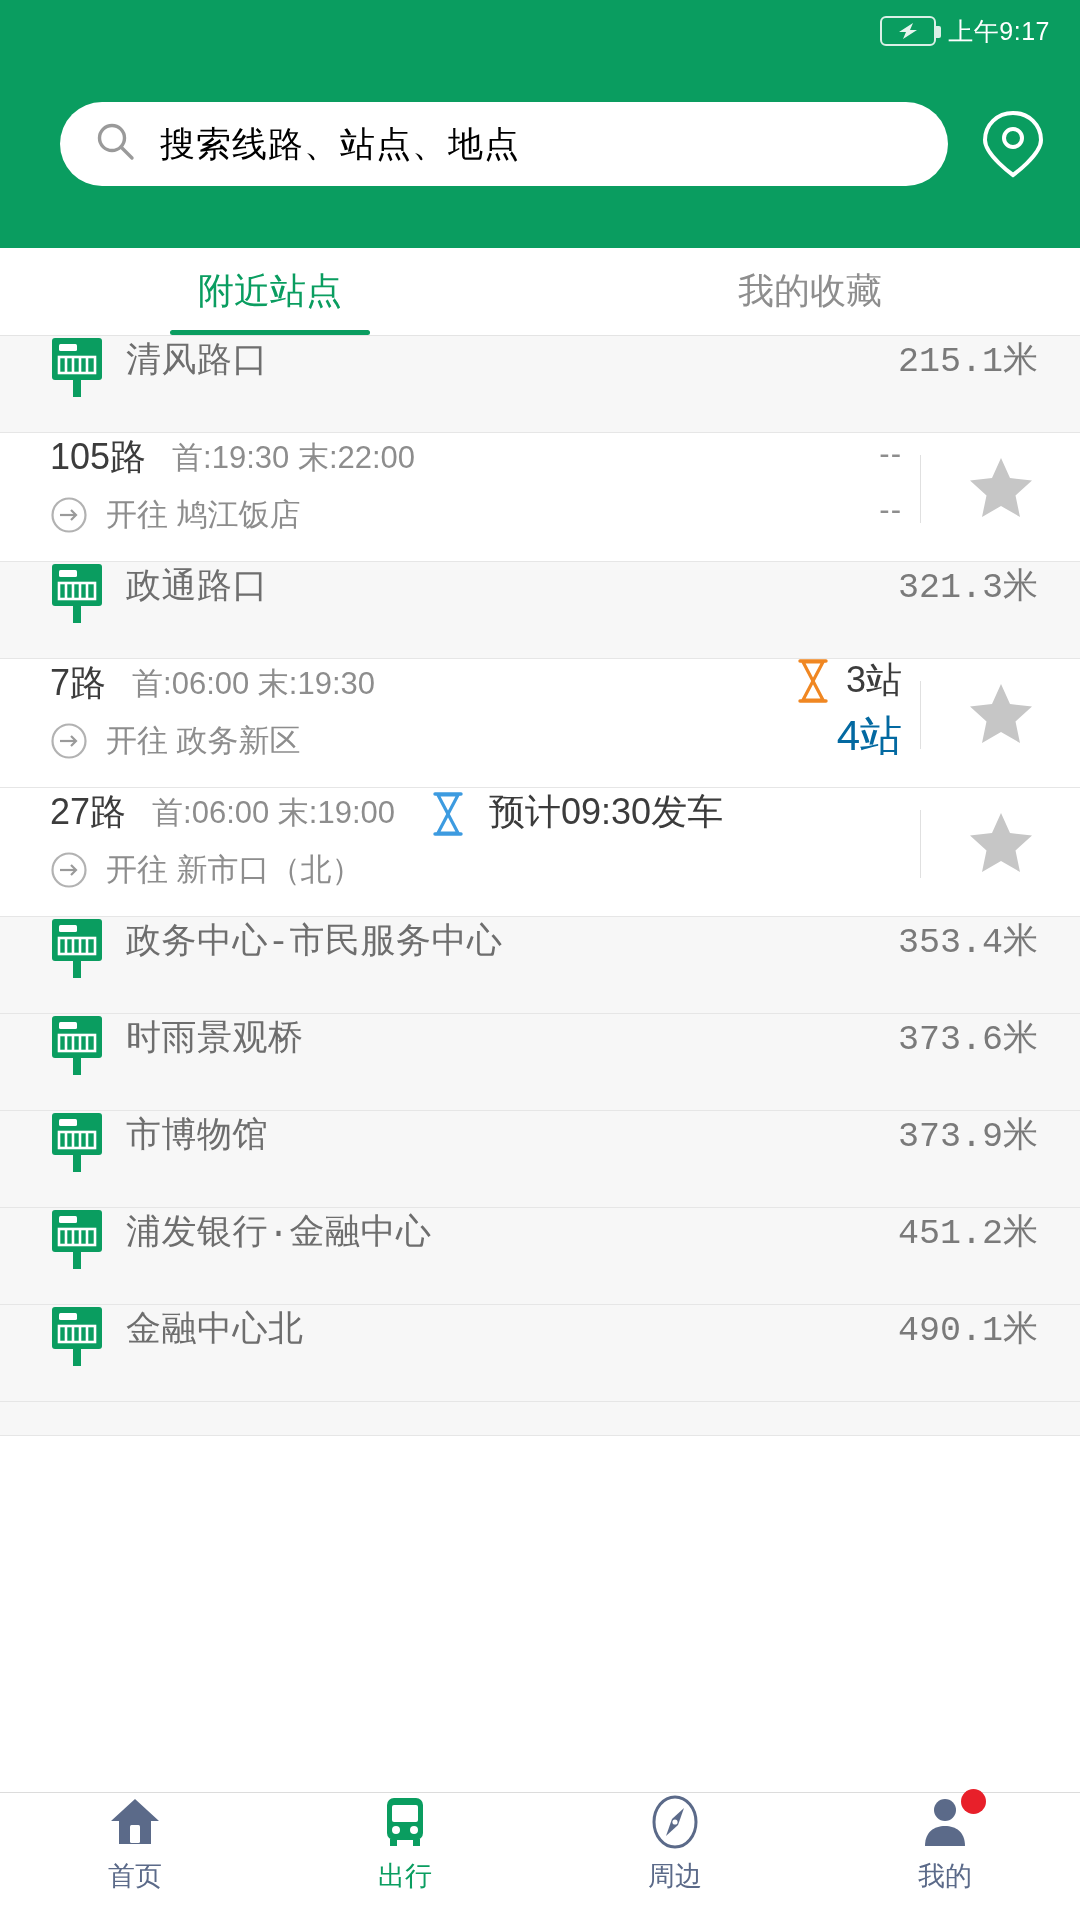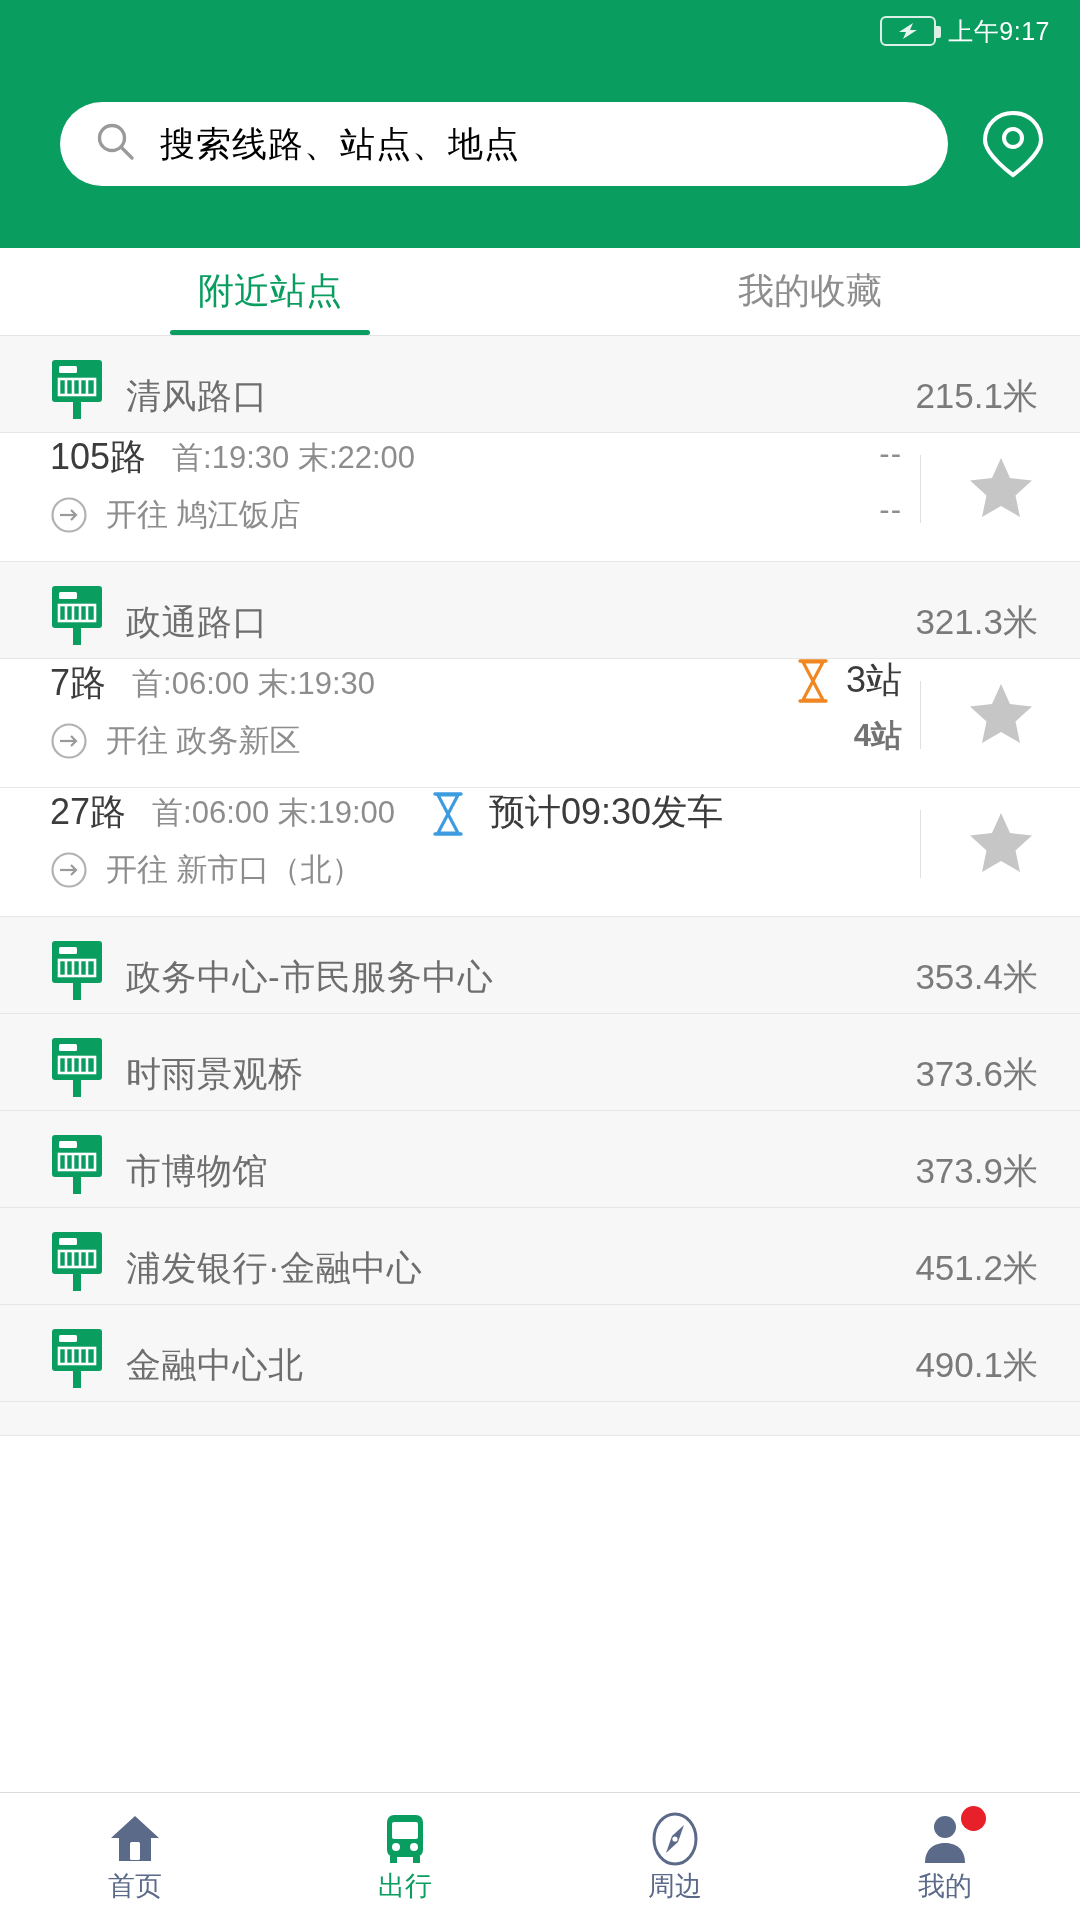--- a/index.html
+++ b/index.html
@@ -50,22 +50,22 @@
   .tab .tablabel { font-size:36px; color:#8e8e8e; }
   .tab.active .tablabel { color:#0a9d60; }
   .tab .underline {
     position:absolute; bottom:0; left:50%; transform:translateX(-50%);
     width:200px; height:5px; background:#0a9d60; border-radius:3px;
   }
 
   
   .list { flex:1 1 auto; overflow:hidden; background:#ffffff; }
   .station {
-    height:97px; background:#f7f7f7; display:flex; align-items:flex-end;
-    padding:0 42px 12px 50px; border-bottom:1px solid #e6e6e6;
+    height:97px; background:#f7f7f7; display:flex; align-items:flex-start;
+    padding:0 42px 12px 50px; border-bottom:1px solid #e6e6e6;font-family:Liberation Mono, monospace;
   }
   .station .stopicon { flex:0 0 auto; width:54px; height:62px; margin-right:22px; }
   .station .sname { flex:1 1 auto; font-size:35px; color:#6e6e6e; letter-spacing:.5px; }
   .station .sdist { flex:0 0 auto; font-size:35px; color:#7a7a7a; }
 
   .route {
     background:#ffffff; display:flex; align-items:flex-start;
     border-bottom:1px solid #e6e6e6; padding:0 0 0 50px; height:129px;
   }
   .route .rleft { flex:1 1 auto; display:flex; flex-direction:column; justify-content:center; gap:12px; }
@@ -76,37 +76,37 @@
   .route .arrow { flex:0 0 auto; width:38px; height:38px; }
   .route .rdest { font-size:31px; color:#8d8d8d; }
 
   .route .rmid {
     flex:0 0 auto; width:320px; display:flex; flex-direction:column;
     justify-content:center; align-items:flex-end; padding-right:18px; gap:14px;
   }
   .route .mrow { display:flex; align-items:center; gap:14px; height:42px; }
   .route .mrow.secondary { justify-content:flex-end; }
   .route .eta { font-size:36px; color:#3c3c3c; white-space:nowrap; }
-  .route .eta.dim { font-size:31px; color:#737373;font-weight:bold; }
+  .route .eta.dim { font-size:42px; color:#0369a1; }
   .route .dash { font-size:31px; color:#8d8d8d; letter-spacing:1px; }
   .route .hg { flex:0 0 auto; width:38px; height:44px; }
 
   .route .rstar {
     flex:0 0 auto; width:160px; display:flex; align-items:center; justify-content:center;
     border-left:1px solid #e0e0e0; margin:22px 0;
   }
 
   
   .tabbar {
     flex:0 0 128px; background:#ffffff; border-top:1px solid #dcdcdc;
     display:flex; align-items:stretch;
   }
   .navitem {
     flex:1 1 25%; display:flex; flex-direction:column;
-    align-items:center; justify-content:center; position:relative;
+    align-items:center; justify-content:flex-start; gap:7px; position:relative;
   }
   .navicon { width:58px; height:58px; display:flex; align-items:center; justify-content:center; position:relative; }
   .navlabel { font-size:27px; color:#5b6a89; }
   .navitem.active .navlabel { color:#0a9d60; }
   .badge {
     position:absolute; top:-4px; right:-12px; width:25px; height:25px;
     background:#e8202a; border-radius:50%;
   }
   .spacer { height:34px; background:#f7f7f7; border-bottom:1px solid #e6e6e6; }
 </style>

